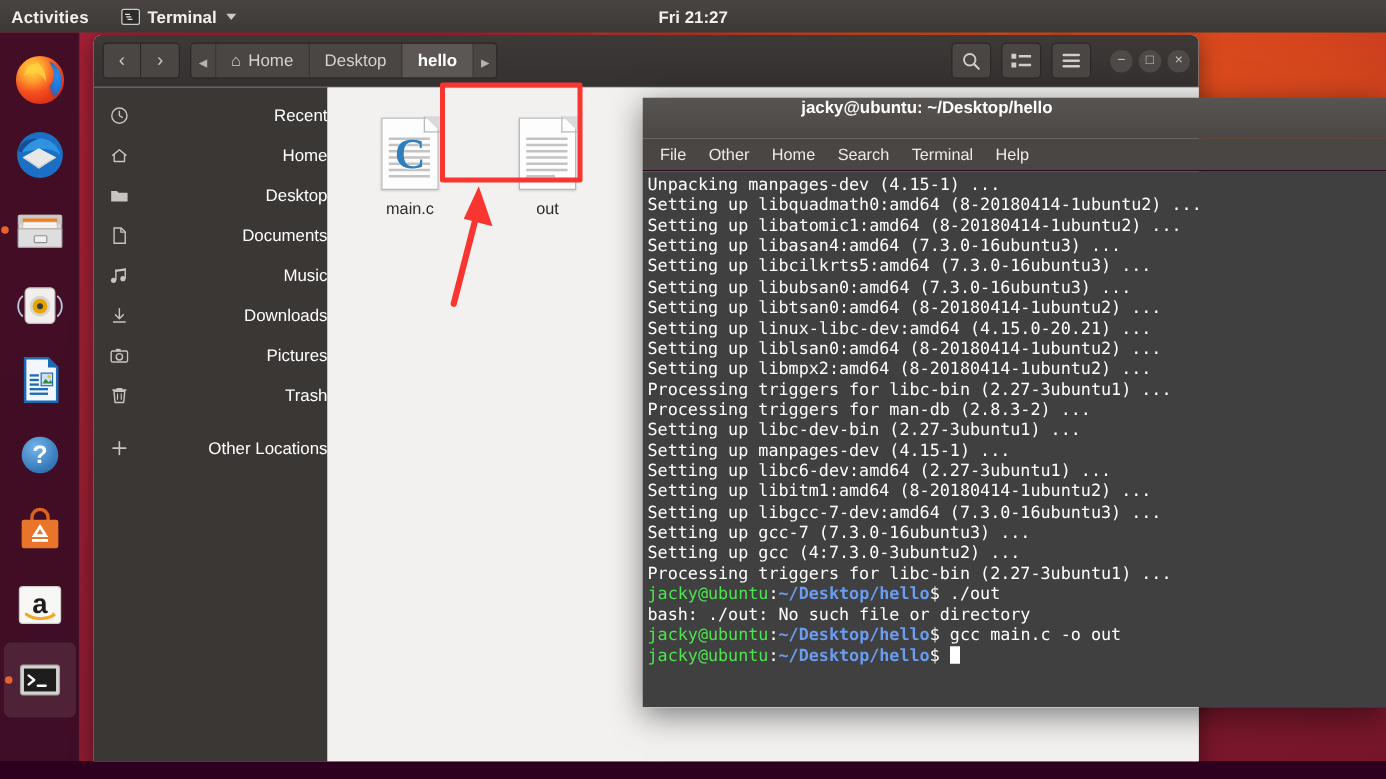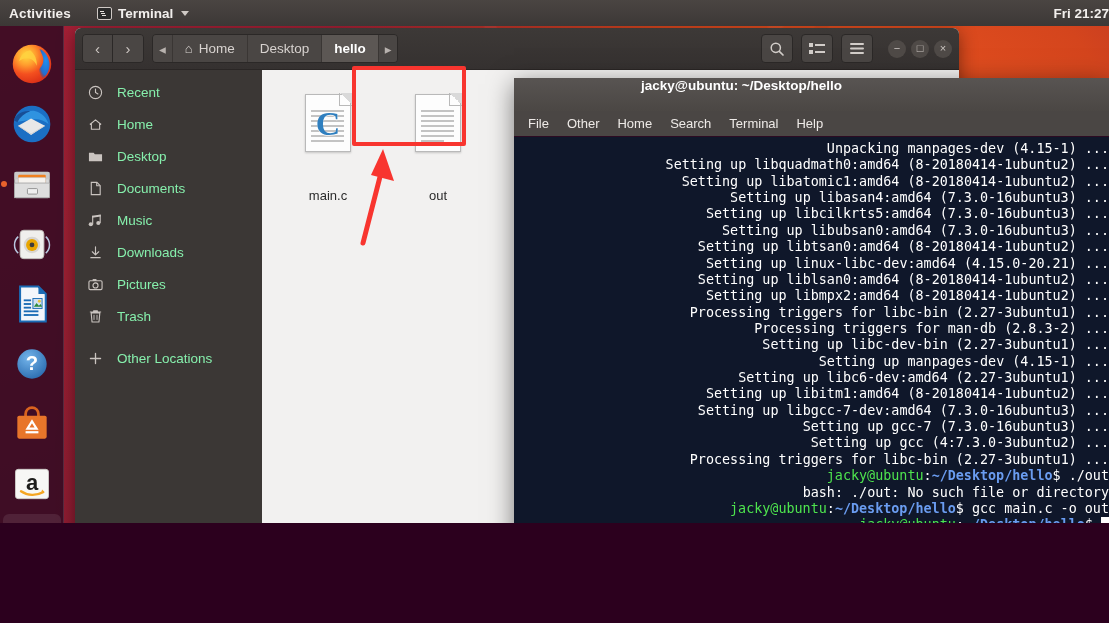--- a/index.html
+++ b/index.html
@@ -2,21 +2,21 @@
 <html><head>
 <meta charset="utf-8">
 <style>
   * { box-sizing: border-box; margin: 0; padding: 0; }
   html, body {
     width: 1109px; height: 623px;
     overflow: hidden;
     font-family: "Liberation Sans", sans-serif;
     background: #2c001e;
   }
-  #screen { position: relative; width: 1109px; height: 523px; overflow: hidden; }
+  #screen { position: relative; width: 1109px; height: 609px; overflow: hidden; }
 
   
   .wallpaper {
     position: absolute; inset: 0;
     background:
       radial-gradient(ellipse 900px 500px at 78% 18%, #e8521f 0%, #d4451d 26%, rgba(190,50,30,0) 60%),
       linear-gradient(160deg, #a61f36 0%, #9d2033 32%, #8e1c32 62%, #77162b 100%);
   }
   .wallpaper::after {
     content: "";
@@ -43,21 +43,21 @@
   .mini-term-icon::before {
     content: ""; position: absolute; left: 2px; top: 3px;
     width: 4px; height: 1.5px; background: #e6e1de;
     box-shadow: 1px 2px 0 #e6e1de, 2px 4px 0 0 #e6e1de;
     transform: rotate(0deg);
   }
   .caret-down {
     width: 0; height: 0; border-left: 4.5px solid transparent; border-right: 4.5px solid transparent;
     border-top: 5px solid #cfc9c5; margin-left: 2px;
   }
-  .topbar .clock { position: absolute; left: 0; right: 0; text-align: right; font-weight: bold; color: #f2efed; pointer-events: none; }
+  .topbar .clock { position: absolute; left: 0; right: 0; text-align: center; font-weight: bold; color: #f2efed; pointer-events: none; }
 
   
   .dock {
     position: absolute; top: 26px; left: 0; width: 64px; height: 597px;
     background: rgba(45,10,34,.82);
     border-right: 1px solid rgba(255,255,255,.12);
     padding-top: 8px; z-index: 55;
   }
   .dock-item {
     position: relative; width: 64px; height: 60px;
@@ -104,31 +104,31 @@
   .wbtns { display: flex; gap: 5px; margin-left: 7px; align-items: center; }
   .wbtn {
     width: 18px; height: 18px; border-radius: 50%; background: #4f4a47; color: #cbc5c1;
     font-size: 11px; display: flex; align-items: center; justify-content: center; line-height: 1;
   }
 
   .fm-body { display: flex; height: 541px; }
   .fm-sidebar { width: 187px; background: #3b3735; padding-top: 6px; }
   .side-item {
     display: flex; align-items: center; height: 32px; padding-left: 12px; gap: 13px;
-    color: #86efac; font-size: 13.5px;
+    color: #ffffff; font-size: 13.5px; justify-content: space-between;
   }
   .side-icon { width: 17px; display: flex; justify-content: center; color: #cac4c0; font-size: 14px; }
   .side-gap { height: 10px; }
   .fm-content { flex: 1; background: #f2f1f0; position: relative; padding: 18px 0 0 18px; }
   .file-grid { display: flex; gap: 14px; }
   .file-cell {
     width: 96px; padding: 6px 2px 6px 2px; display: flex; flex-direction: column;
     align-items: center; gap: 7px; position: relative;
   }
-  .file-name { font-size: 13px; color: #2b2b2b; margin-top: 29px; }
+  .file-name { font-size: 13px; color: #2b2b2b; }
   .doc-icon { position: relative; width: 46px; height: 58px; }
   .doc-page {
     position: absolute; inset: 0; background: #fdfdfd; border: 1px solid #b9b9b9;
     box-shadow: 0 1px 2px rgba(0,0,0,.18);
   }
   .doc-fold {
     position: absolute; right: -1px; top: -1px; width: 13px; height: 13px;
     background: linear-gradient(225deg, #d9d9d9 0 50%, transparent 50%);
     border-left: 1px solid #b9b9b9; border-bottom: 1px solid #b9b9b9;
   }
@@ -155,23 +155,23 @@
     height: 33px; background: linear-gradient(180deg, #585452 0%, #4b4744 100%);
     color: #ffffff; font-size: 13.5px; font-weight: bold;
     display: flex; align-items: flex-start; justify-content: center; padding-right: 140px;
   }
   .term-menu {
     height: 26px; background: #4a4644; display: flex; align-items: center;
     gap: 18px; padding-left: 14px; color: #eeeae7; font-size: 13px;
     border-bottom: 1px solid #2c0a22;
   }
   .term-screen {
-    background: #0f172a; height: 429px; padding: 4px 0 0 2px; overflow: hidden;
+    background: #404040; height: 429px; padding: 4px 0 0 2px; overflow: hidden;
     font-family: "DejaVu Sans Mono", monospace; font-size: 13.4px; line-height: 16.36px;
-    color: #ffffff; white-space: pre; text-align: right;
+    color: #ffffff; white-space: pre;
   }
   .term-line { height: 16.36px; padding-left: 2px; }
   .c-green { color: #4ee44e; font-weight: normal; }
   .c-blue  { color: #6a9cf0; font-weight: bold; }
   .c-white { color: #ffffff; }
   .cursor { display: inline-block; width: 8px; height: 14px; background: #ffffff; vertical-align: -2px; }
 </style>
 </head>
 <body>
 

